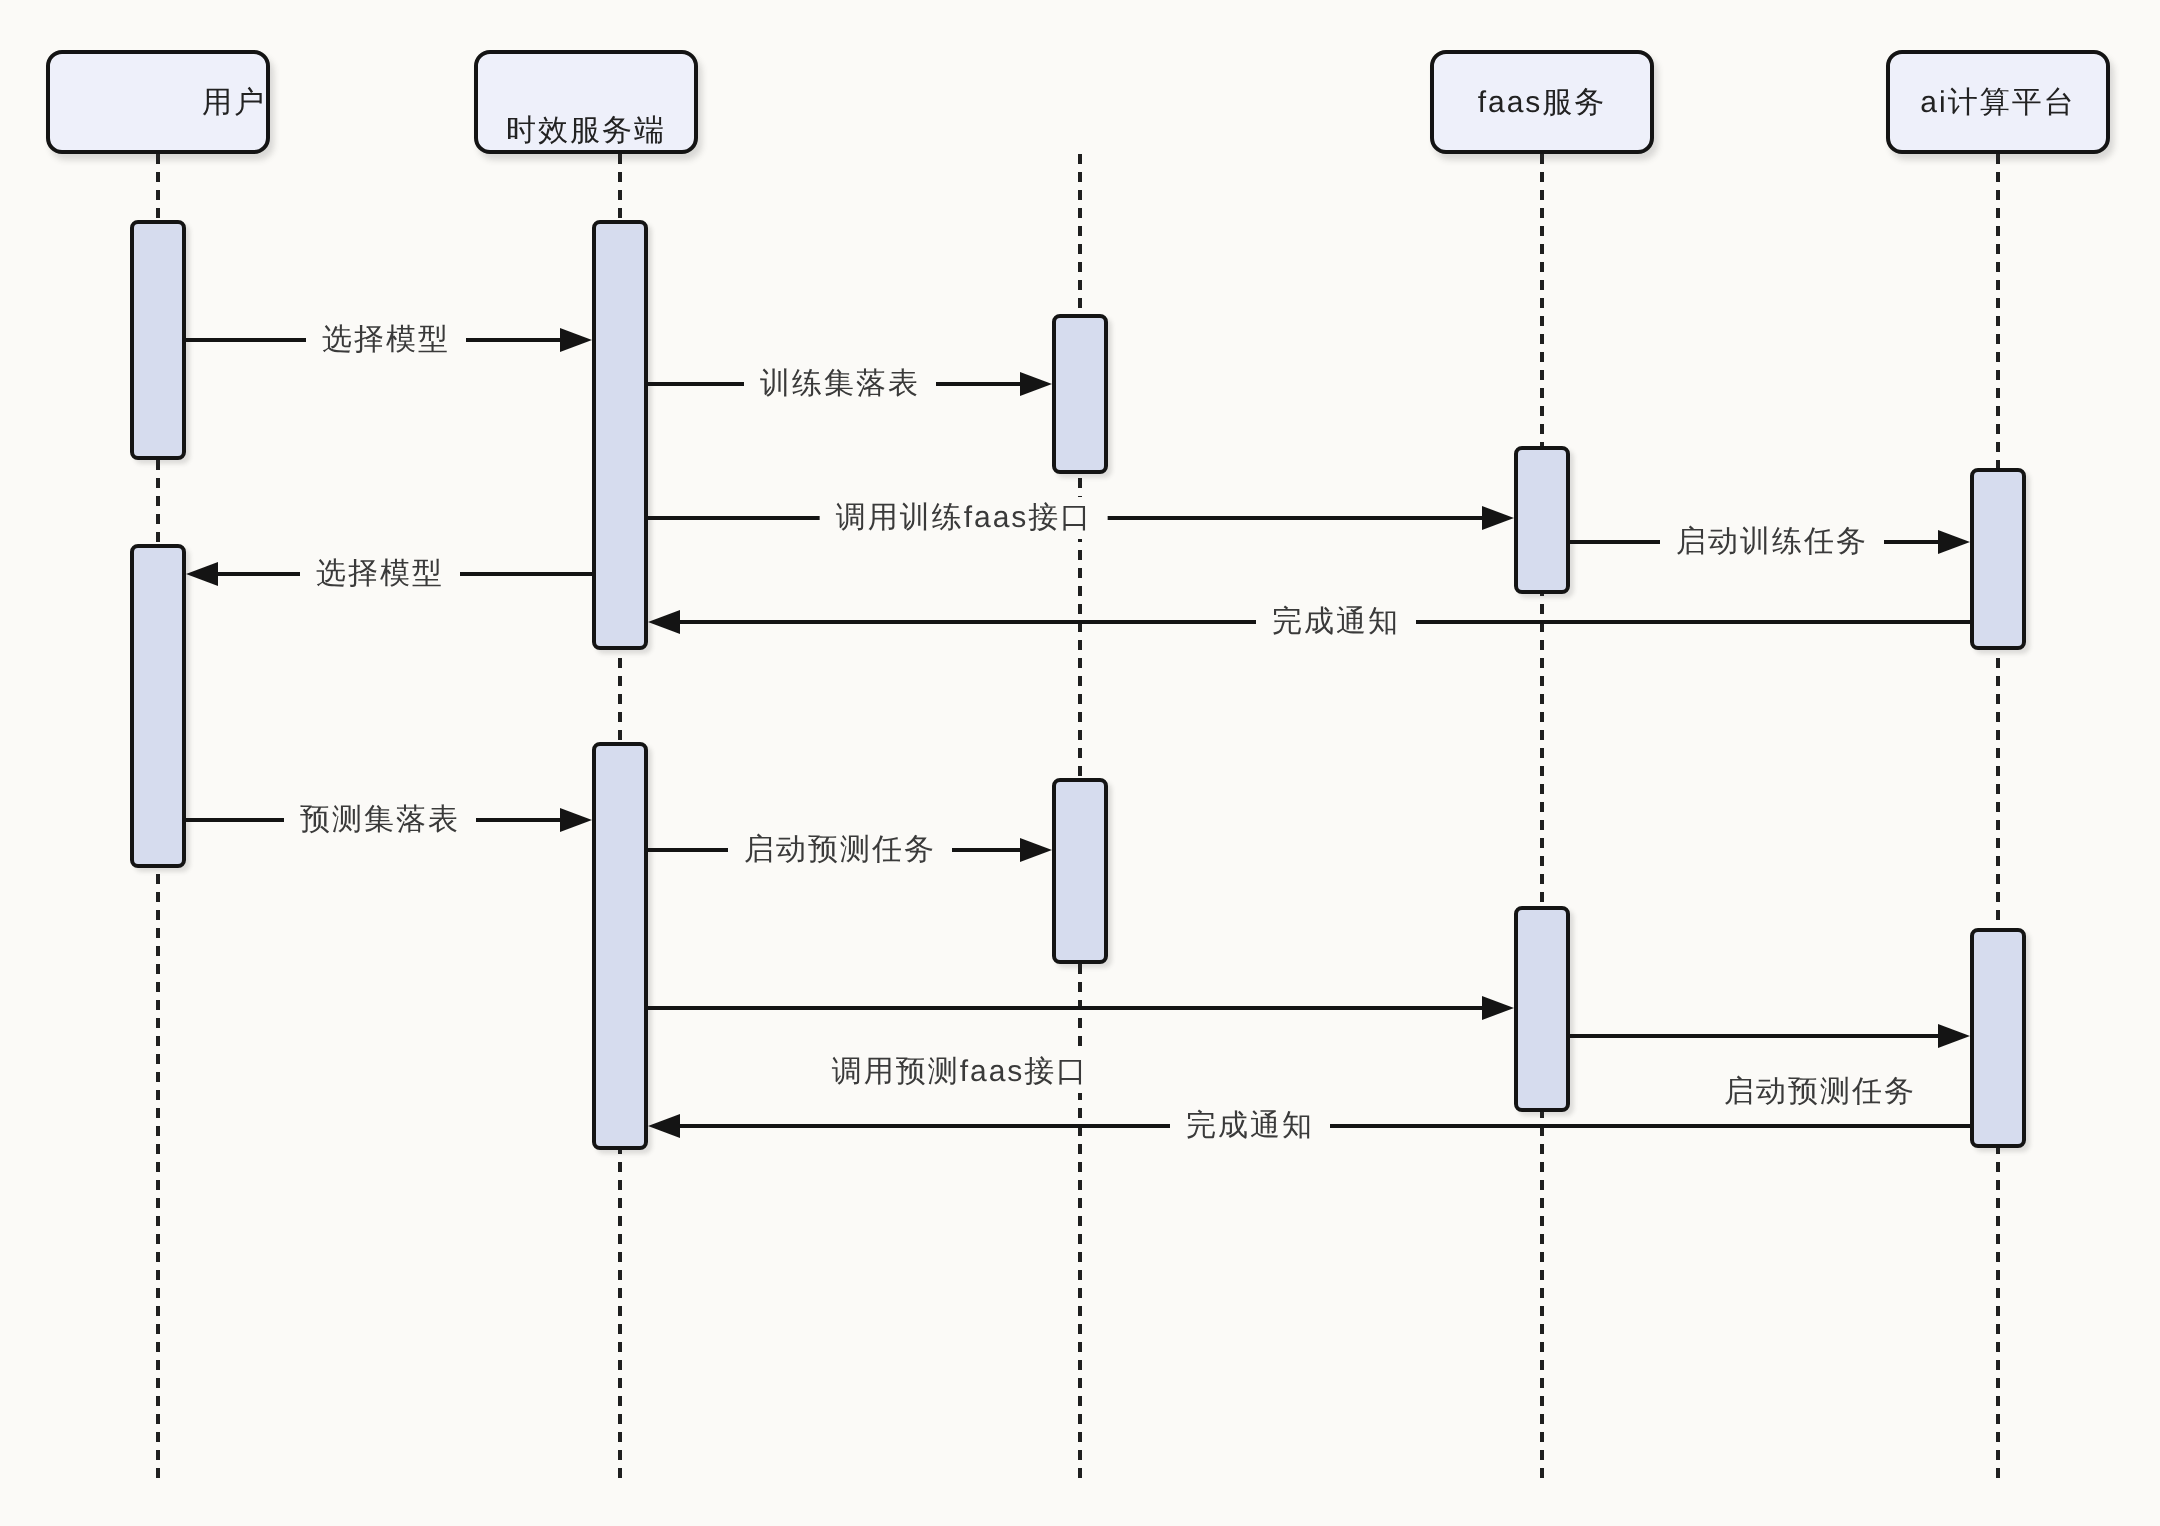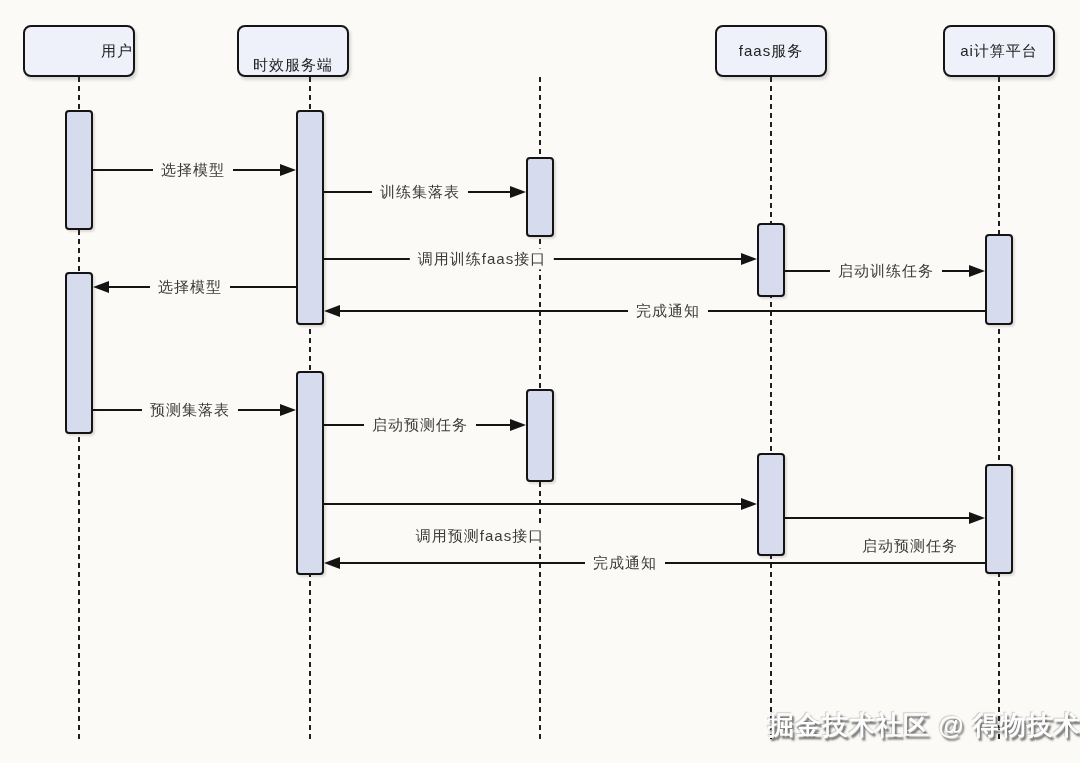--- a/index.html
+++ b/index.html
@@ -90,21 +90,20 @@
     color:#fdfdfd;
     text-shadow:2px 3px 2px rgba(45,45,45,0.65), -1px -1px 1px rgba(120,120,120,0.35);
     white-space:nowrap;
     z-index:9;
   }
 </style>
 </head>
 <body>
 
 <div id="stage">
-  <div class="watermark">掘金技术社区 @ 得物技术</div>
 <div class="lifeline" style="left: 78px; top: 77px; height: 663px;"></div>
     <div class="pbox" style="left: 23px; top: 25px; justify-content: flex-end;">
       <span>用户</span>
     </div>
     <div class="lifeline" style="left: 309px; top: 77px; height: 663px;"></div>
     <div class="pbox" style="left: 237px; top: 25px; align-items: flex-end;">
       <span>时效服务端</span>
     </div>
     <div class="lifeline" style="left: 539px; top: 77px; height: 663px;"></div>
     <div class="lifeline" style="left: 770px; top: 77px; height: 663px;"></div>

